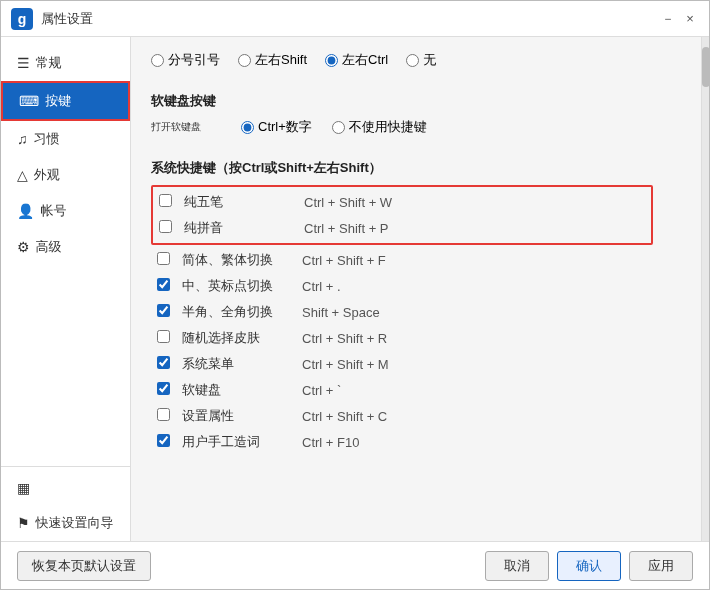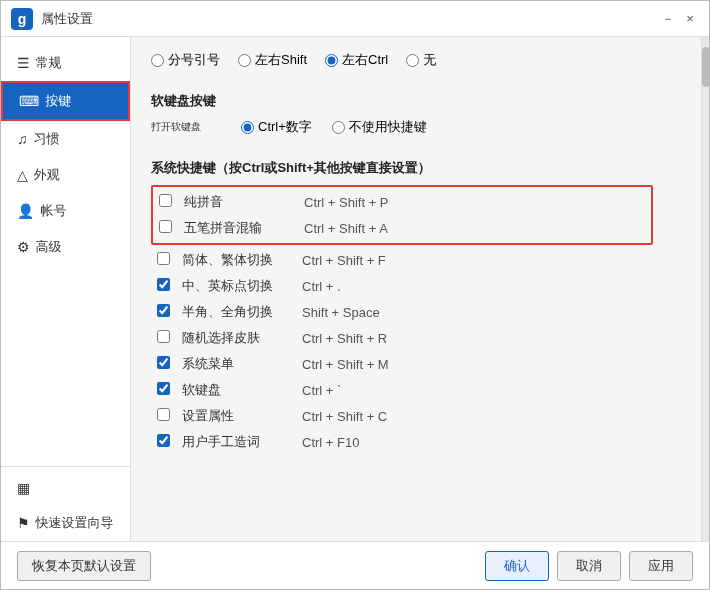--- a/index.html
+++ b/index.html
@@ -297,34 +297,34 @@
               <span>Ctrl+数字</span>
             </label>
             <label class="radio-group">
               <input type="radio" name="soft_kb" style="">
               <span>不使用快捷键</span>
             </label>
           </div>
         </div>
 
         <div class="section">
-          <div class="section-title">系统快捷键（按Ctrl或Shift+其他按键直接设置）</div>
+          <div class="section-title">系统快捷键（按Ctrl或Shift+左右Shift）</div>
 
           <div style="border: 2px solid #e53935; border-radius: 2px; margin-bottom: 2px; padding: 2px 0;">
             <table class="hotkey-table">
               <tbody>
+                  <tr>
+                <td><input type="checkbox" class="checkbox-input" style=""></td>
+                <td>纯五笔</td>
+                <td>Ctrl + Shift + W</td>
+              </tr>
               <tr>
                 <td><input type="checkbox" class="checkbox-input" style=""></td>
                 <td>纯拼音</td>
                 <td>Ctrl + Shift + P</td>
-              </tr>
-              <tr>
-                <td><input type="checkbox" class="checkbox-input" style=""></td>
-                <td>五笔拼音混输</td>
-                <td>Ctrl + Shift + A</td>
               </tr>
             </tbody>
               </table>
           </div>
 
           <table class="hotkey-table">
             <tbody>
                 <tr>
               <td><input type="checkbox" class="checkbox-input" style=""></td>
               <td>简体、繁体切换</td>
@@ -374,17 +374,17 @@
       <div style="width:8px; background:#e8e8e8; border-left:1px solid #ddd;">
         <div style="width:8px; height:40px; background:#bbb; border-radius:4px; margin-top:10px;"></div>
       </div>
     </div>
   </div>
 
   <div class="footer">
     <div class="footer-left">
       <button class="reset-btn">恢复本页默认设置</button>
     </div>
+    <button class="footer-btn">取消</button>
     <button class="footer-btn primary">确认</button>
-    <button class="footer-btn">取消</button>
     <button class="footer-btn">应用</button>
   </div>
 </div>
 
 </body></html>

